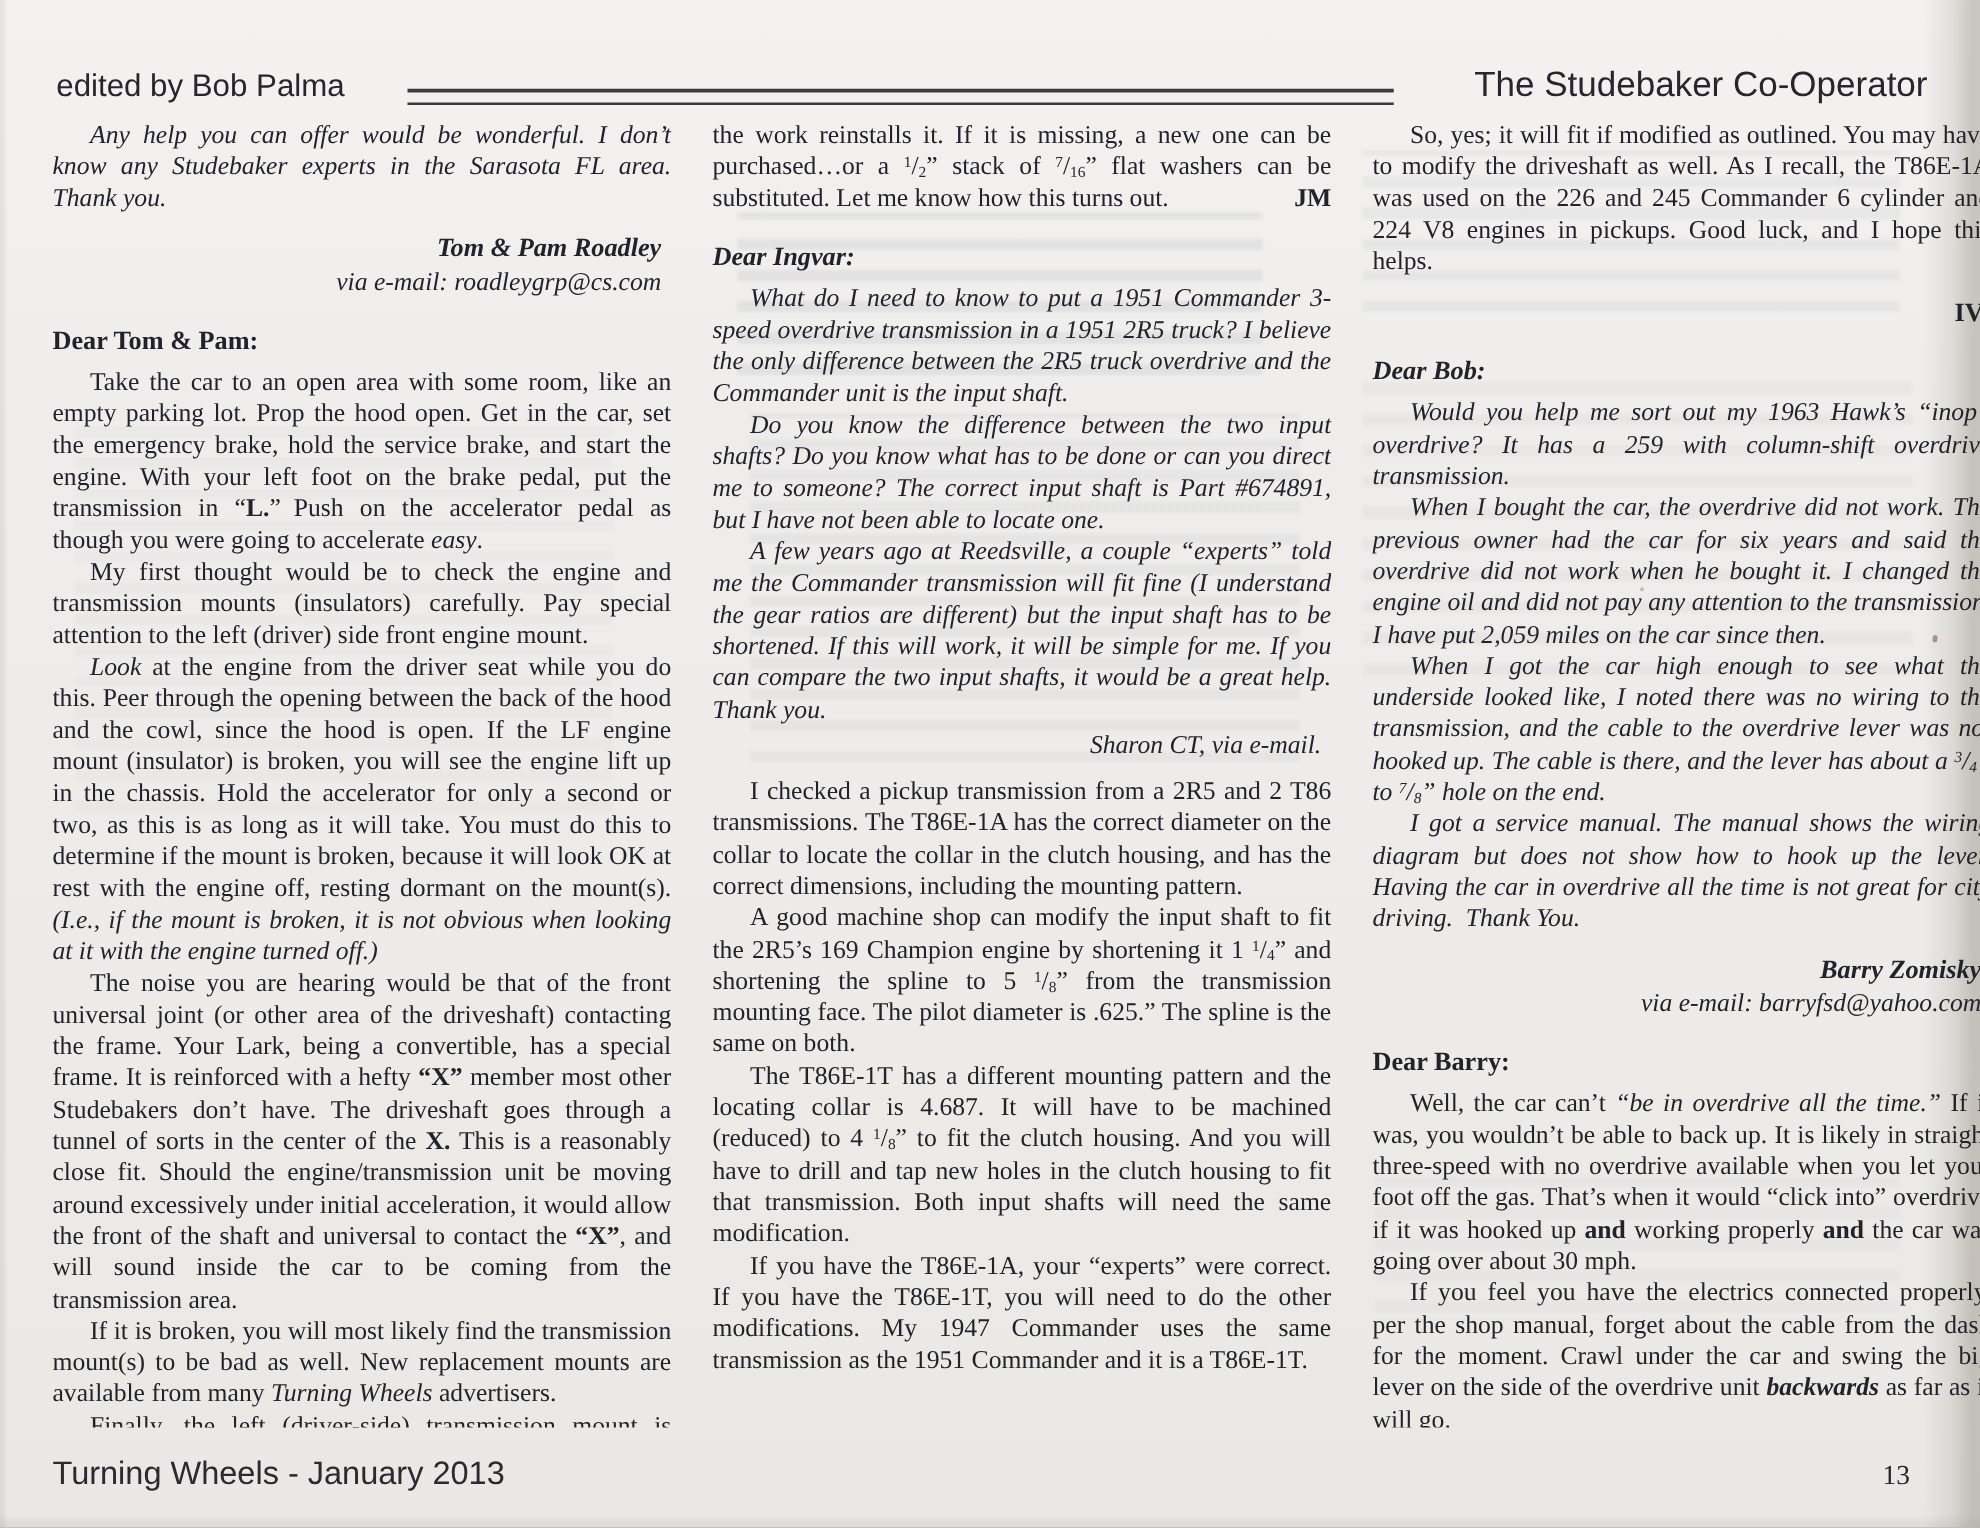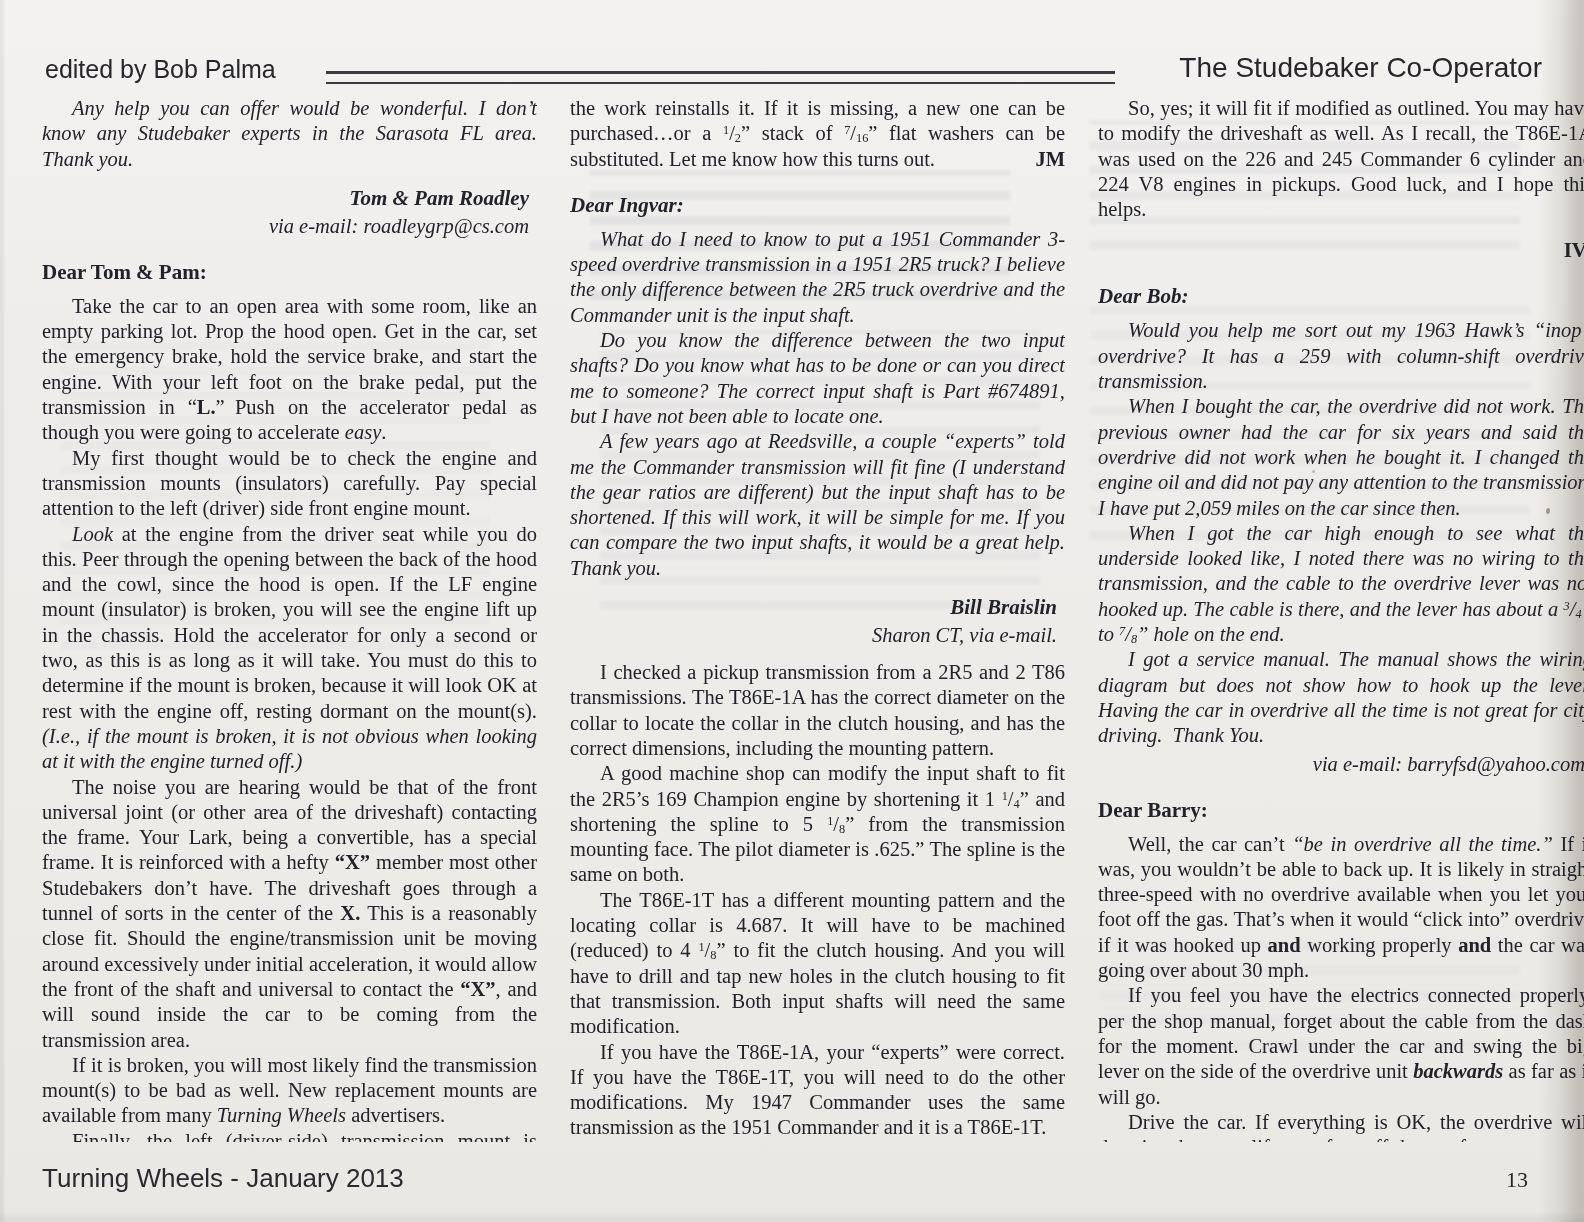--- a/index.html
+++ b/index.html
@@ -102,35 +102,35 @@
         <p class="para">The noise you are hearing would be that of the front universal joint (or other area of the driveshaft) contacting the frame. Your Lark, being a convertible, has a special frame. It is reinforced with a hefty <b>“X”</b> member most other Studebakers don’t have. The driveshaft goes through a tunnel of sorts in the center of the <b>X.</b> This is a reasonably close fit. Should the engine/transmission unit be moving around excessively under initial acceleration, it would allow the front of the shaft and universal to contact the <b>“X”</b>, and will sound inside the car to be coming from the transmission area.</p>
         <p class="para">If it is broken, you will most likely find the transmission mount(s) to be bad as well. New replacement mounts are available from many <i>Turning Wheels</i> advertisers.</p>
         <p class="para">Finally, the left (driver-side) transmission mount is supposed to have a ” thick spacer between it and the cross member. If yours is still there, be certain the person doing</p>
       </div>
     <div class="column">
         <p class="para noindent">the work reinstalls it. If it is missing, a new one can be purchased…or a <span class="fr"><sup>1</sup>/<sub>2</sub></span>” stack of <span class="fr"><sup>7</sup>/<sub>16</sub></span>” flat washers can be substituted. Let me know how this turns out. <span class="resp-initials">JM</span></p>
         <h3 class="salutation letter">Dear Ingvar:</h3>
         <p class="para letter">What do I need to know to put a 1951 Commander 3-speed overdrive transmission in a 1951 2R5 truck? I believe the only difference between the 2R5 truck overdrive and the Commander unit is the input shaft.</p>
         <p class="para letter">Do you know the difference between the two input shafts? Do you know what has to be done or can you direct me to someone? The correct input shaft is Part #674891, but I have not been able to locate one.</p>
         <p class="para letter">A few years ago at Reedsville, a couple “experts” told me the Commander transmission will fit fine (I understand the gear ratios are different) but the input shaft has to be shortened. If this will work, it will be simple for me. If you can compare the two input shafts, it would be a great help. Thank you.</p>
-        <p class="sig">Bill Braislin</p>
         <p class="sigd">Sharon CT, via e-mail.</p>
         <p class="para">I checked a pickup transmission from a 2R5 and 2 T86 transmissions. The T86E-1A has the correct diameter on the collar to locate the collar in the clutch housing, and has the correct dimensions, including the mounting pattern.</p>
         <p class="para">A good machine shop can modify the input shaft to fit the 2R5’s 169 Champion engine by shortening it 1 <span class="fr"><sup>1</sup>/<sub>4</sub></span>” and shortening the spline to 5 <span class="fr"><sup>1</sup>/<sub>8</sub></span>” from the transmission mounting face. The pilot diameter is .625.” The spline is the same on both.</p>
         <p class="para">The T86E-1T has a different mounting pattern and the locating collar is 4.687. It will have to be machined (reduced) to 4 <span class="fr"><sup>1</sup>/<sub>8</sub></span>” to fit the clutch housing. And you will have to drill and tap new holes in the clutch housing to fit that transmission. Both input shafts will need the same modification.</p>
         <p class="para">If you have the T86E-1A, your “experts” were correct. If you have the T86E-1T, you will need to do the other modifications. My 1947 Commander uses the same transmission as the 1951 Commander and it is a T86E-1T.</p>
       </div>
     <div class="column">
         <p class="para">So, yes; it will fit if modified as outlined. You may have to modify the driveshaft as well. As I recall, the T86E-1A was used on the 226 and 245 Commander 6 cylinder and 224 V8 engines in pickups. Good luck, and I hope this helps.</p>
         <p class="initline">IV</p>
         <h3 class="salutation letter">Dear Bob:</h3>
         <p class="para letter">Would you help me sort out my 1963 Hawk’s “inop” overdrive? It has a 259 with column-shift overdrive transmission.</p>
         <p class="para letter">When I bought the car, the overdrive did not work. The previous owner had the car for six years and said the overdrive did not work when he bought it. I changed the engine oil and did not pay any attention to the transmission. I have put 2,059 miles on the car since then.</p>
         <p class="para letter">When I got the car high enough to see what the underside looked like, I noted there was no wiring to the transmission, and the cable to the overdrive lever was not hooked up. The cable is there, and the lever has about a <span class="fr"><sup>3</sup>/<sub>4</sub></span>” to <span class="fr"><sup>7</sup>/<sub>8</sub></span>” hole on the end.</p>
         <p class="para letter">I got a service manual. The manual shows the wiring diagram but does not show how to hook up the lever. Having the car in overdrive all the time is not great for city driving. Thank You.</p>
+        <p class="sig">Barry Zomisky</p>
         <p class="sigd">via e-mail: barryfsd@yahoo.com</p>
         <h3 class="salutation">Dear Barry:</h3>
         <p class="para">Well, the car can’t <i>“be in overdrive all the time.”</i> If it was, you wouldn’t be able to back up. It is likely in straight three-speed with no overdrive available when you let your foot off the gas. That’s when it would “click into” overdrive if it was hooked up <b>and</b> working properly <b>and</b> the car was going over about 30 mph.</p>
         <p class="para">If you feel you have the electrics connected properly, per the shop manual, forget about the cable from the dash for the moment. Crawl under the car and swing the big lever on the side of the overdrive unit <b><i>backwards</i></b> as far as it will go.</p>
         <p class="para">Drive the car. If everything is OK, the overdrive will drop in when you lift your foot off the gas for a moment at any speed over about 30 mph. When you put your foot</p>
       </div>
   </div>
 
   <div class="footer">
     <span class="issue">Turning Wheels - January 2013</span>

